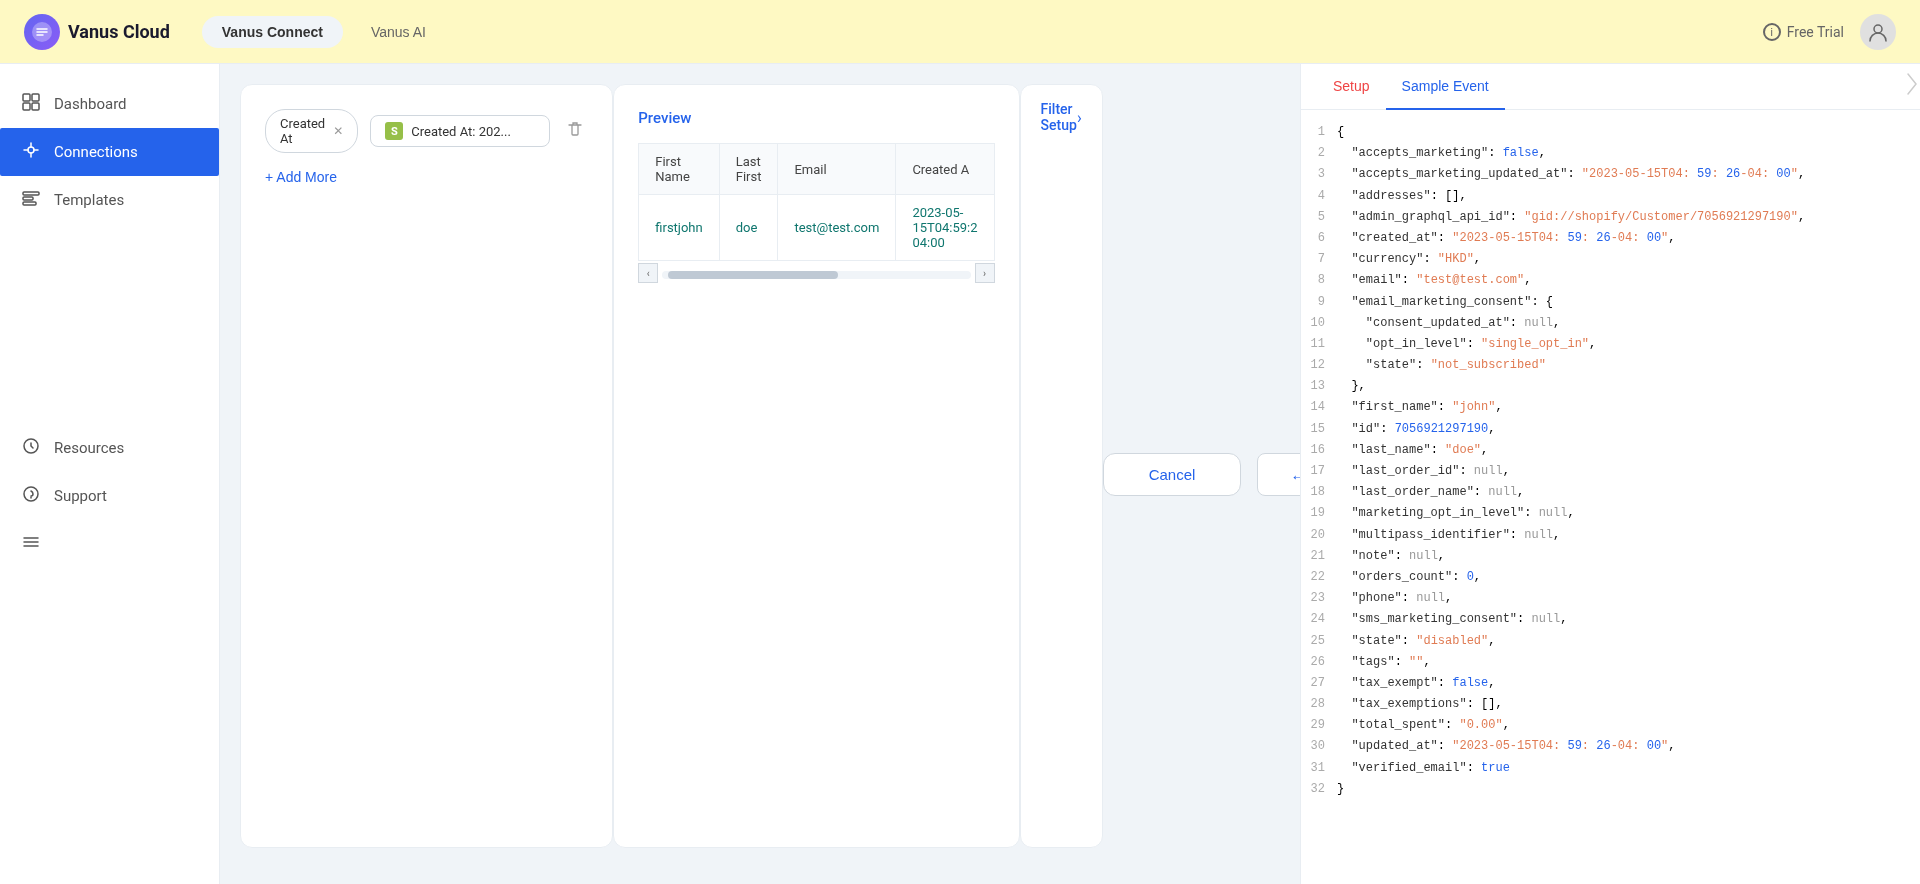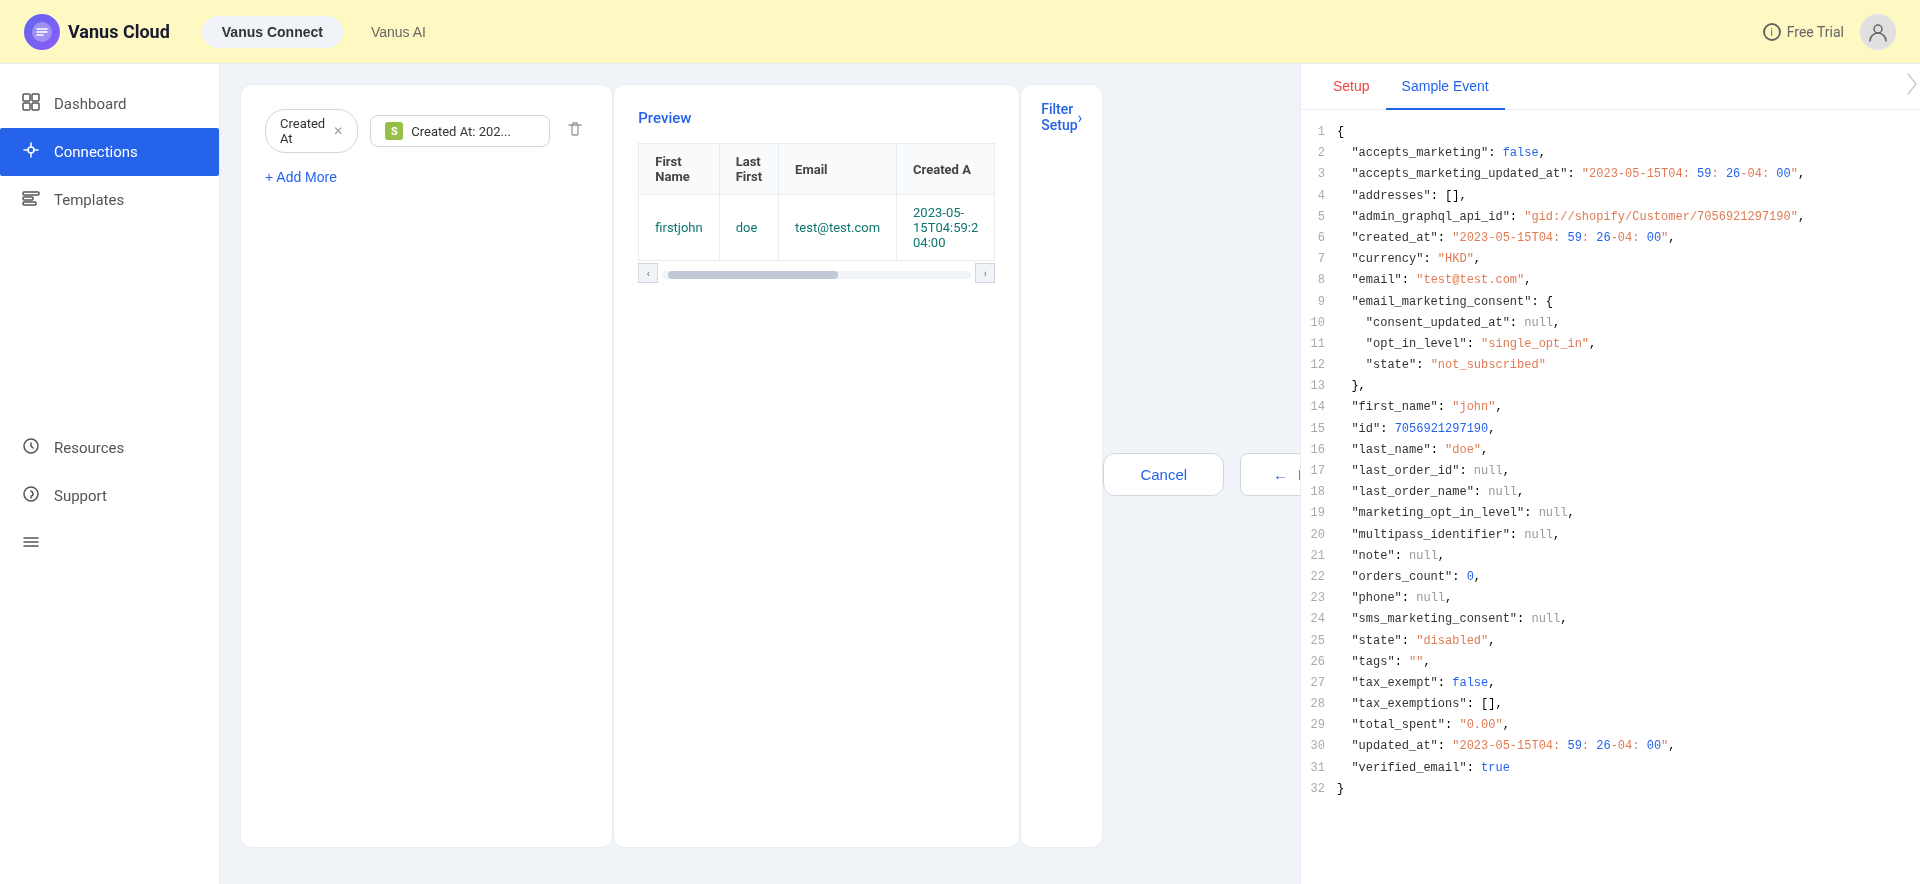--- a/index.html
+++ b/index.html
@@ -241,21 +241,21 @@
 
     .preview-table {
       width: 100%;
       border-collapse: collapse;
       font-size: 13px;
     }
     .preview-table th {
       background: #f8fafc;
       padding: 10px 16px;
       text-align: left;
-      font-weight: 700;
+      font-weight: 400;
       color: #444;
       border: 1px solid #e8edf2;
     }
     .preview-table td {
       padding: 10px 16px;
       border: 1px solid #e8edf2;
       color: #0f766e;
     }
 
     .table-scroll-container {
@@ -320,21 +320,21 @@
       display: flex;
       align-items: center;
       gap: 16px;
       padding: 16px 0;
       justify-content: center;
     }
     .btn-cancel {
       background: #fff;
       border: 1px solid #d0d7de;
       border-radius: 12px;
-      padding: 12px 36px;
+      padding: 12px 45px;
       font-size: 15px;
       color: #2563eb;
       cursor: pointer;
     }
     .btn-prev {
       background: #fff;
       border: 1px solid #d0d7de;
       border-radius: 8px;
       padding: 12px 32px;
       font-size: 15px;

